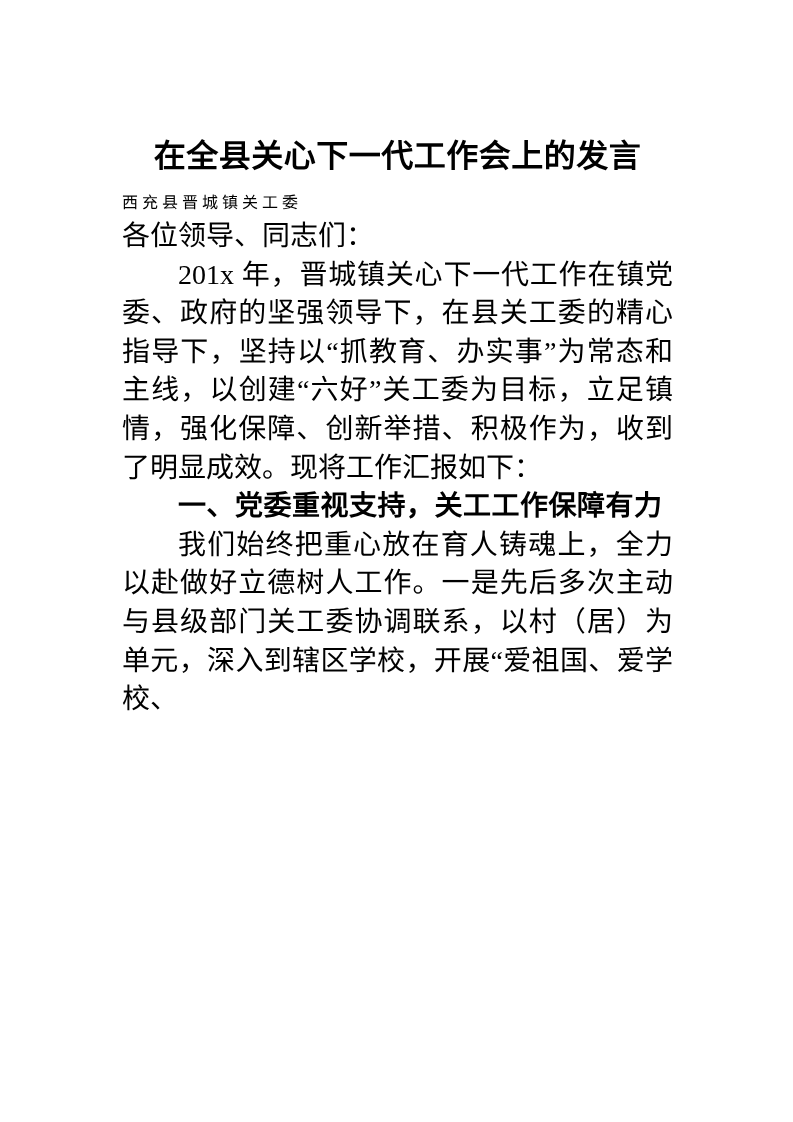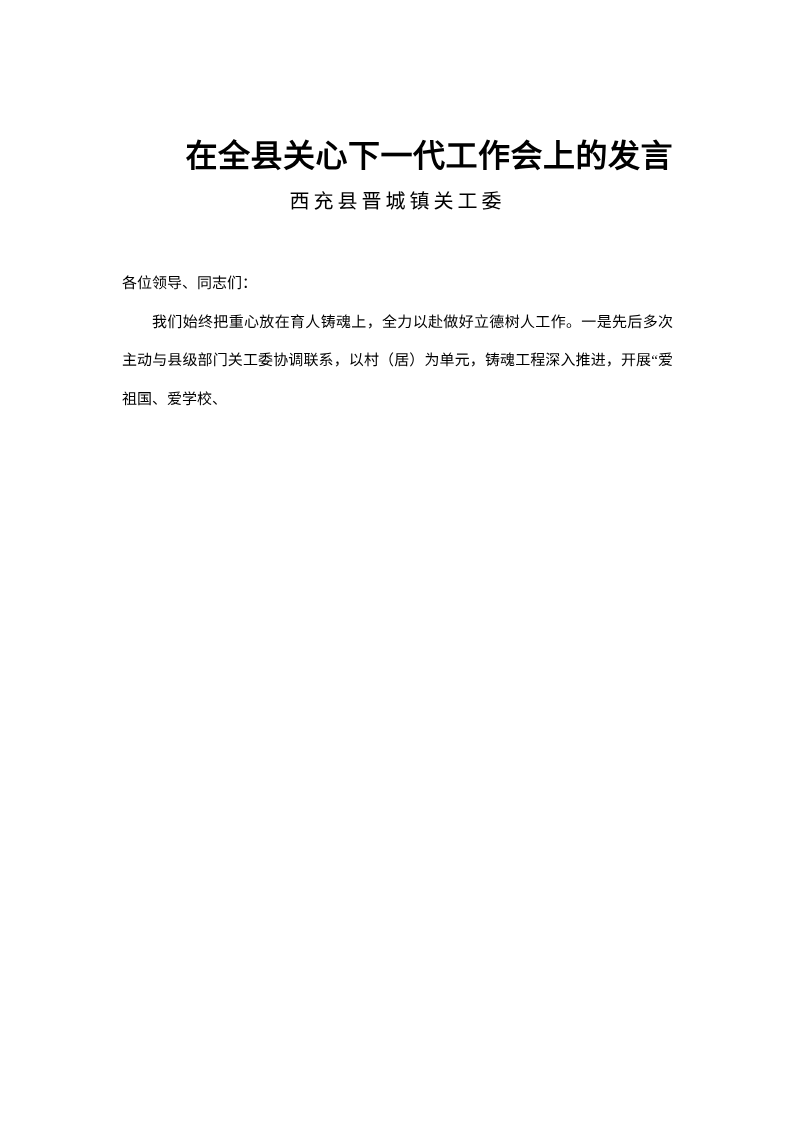--- a/index.html
+++ b/index.html
@@ -19,36 +19,34 @@
     width: 793px;
     height: 1122px;
     padding: 0 120px 0 122px;
     background: #ffffff;
   }
   .doc-title {
     margin: 135px 0 0 0;
     font-size: 32px;
     line-height: 42px;
     font-weight: bold;
-    text-align: right;
+    text-align: center;
     font-family: "Liberation Serif", "DejaVu Serif", serif;
     letter-spacing: 0.5px;
   }
   .doc-subtitle {
     margin: 12px 0 0 0;
-    font-size: 20px;
+    font-size: 16px;
     line-height: 28px;
     font-weight: normal;
-    text-align: center;
     letter-spacing: 4px;
-    font-family: Liberation Mono, monospace;
+    font-family: Liberation Sans, sans-serif;
   }
   .doc-body {
-    margin-top: 47px;
-    font-size: 15px;
+    font-size: 28px;
     line-height: 38.6px;
     text-align: justify;
     text-justify: inter-ideograph;
   }
   .doc-body p {
     margin: 0;
     padding: 0;
   }
   p.para {
     text-indent: 2em;
@@ -67,19 +65,21 @@
 <body>
 
 <div class="page">
   <h1 class="doc-title">在全县关心下一代工作会上的发言</h1>
 
   <div class="doc-subtitle">西充县晋城镇关工委</div>
 
   <div class="doc-body">
     <p class="salutation">各位领导、同志们：</p>
 
+    <p class="para">201x 年，晋城镇关心下一代工作在镇党委、政府的坚强领导下，在县关工委的精心指导下，坚持以“抓教育、办实事”为常态和主线，以创建“六好”关工委为目标，立足镇情，强化保障、创新举措、积极作为，收到了明显成效。现将工作汇报如下：</p>
+
+    <p class="section-heading">一、党委重视支持，关工工作保障有力</p>
 
 
 
-
-    <p class="para">我们始终把重心放在育人铸魂上，全力以赴做好立德树人工作。一是先后多次主动与县级部门关工委协调联系，以村（居）为单元，铸魂工程深入推进，开展“爱祖国、爱学校、</p>
+    <p class="para">我们始终把重心放在育人铸魂上，全力以赴做好立德树人工作。一是先后多次主动与县级部门关工委协调联系，以村（居）为单元，深入到辖区学校，开展“爱祖国、爱学校、</p>
   </div>
 </div>
 
 </body></html>

